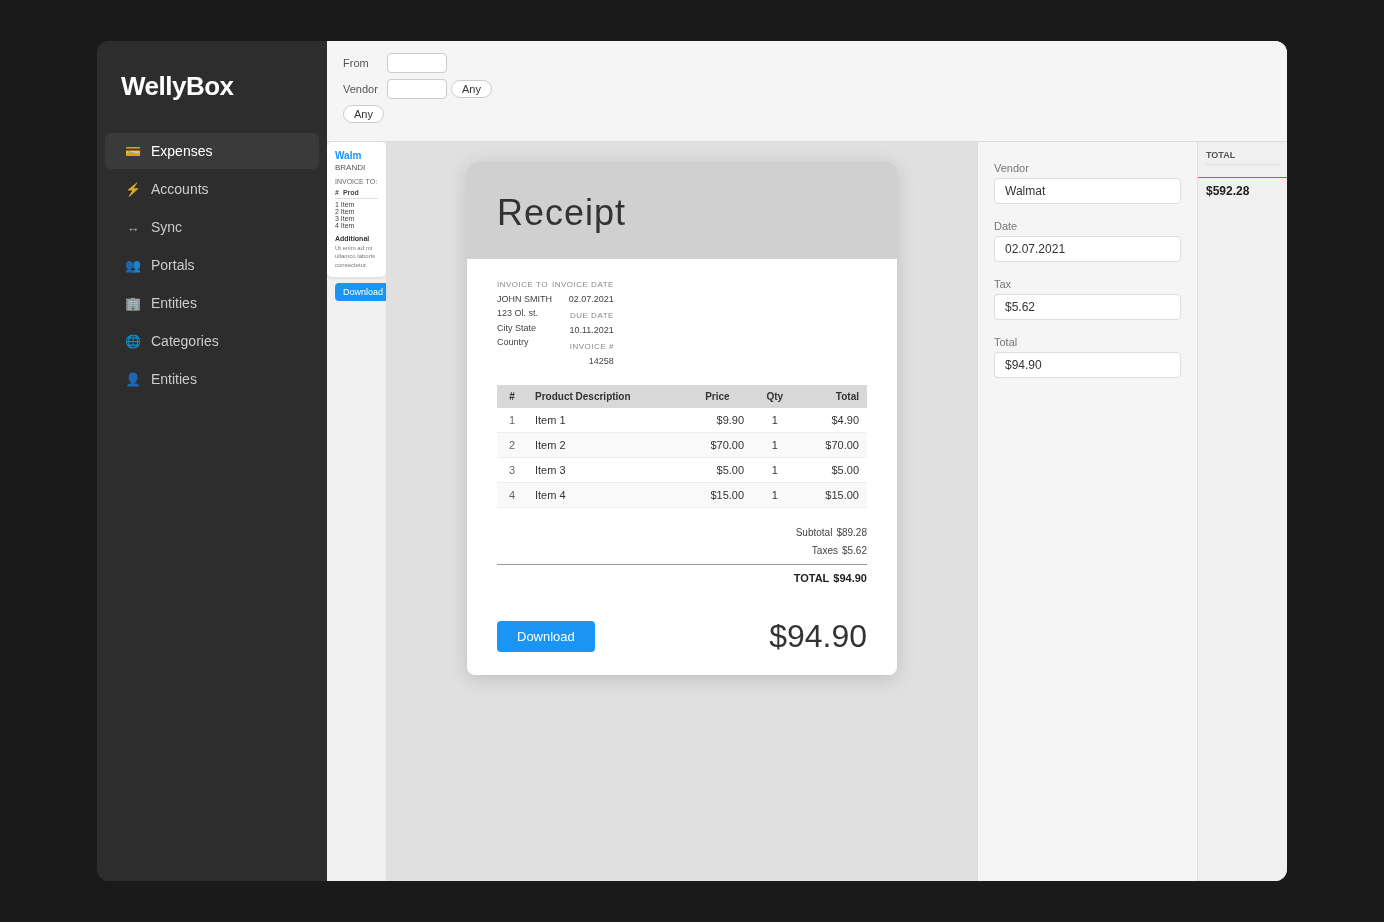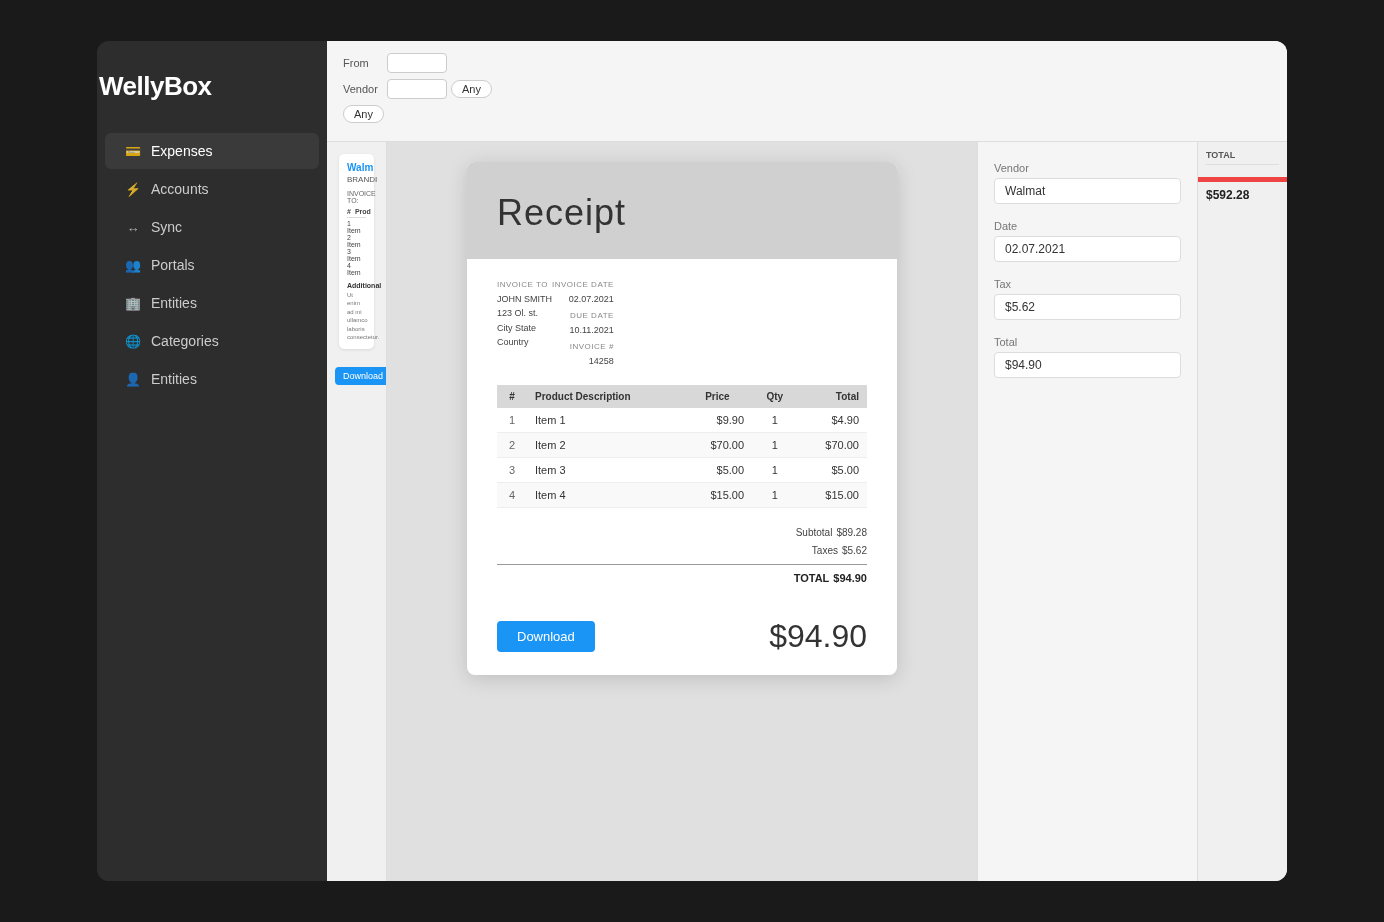--- a/index.html
+++ b/index.html
@@ -27,21 +27,21 @@
       background: #2d2d2d;
       flex-shrink: 0;
       padding: 20px 0;
       display: flex;
       flex-direction: column;
     }
     .logo {
       color: #ffffff;
       font-size: 26px;
       font-weight: 800;
-      padding: 10px 20px 30px 2px;
+      padding: 10px 20px 30px 24px;
       letter-spacing: -0.5px;
     }
     .nav-item {
       display: flex;
       align-items: center;
       gap: 10px;
       padding: 10px 20px;
       color: #cccccc;
       font-size: 14px;
       cursor: pointer;
@@ -112,21 +112,21 @@
     
     .left-panel {
       width: 60px;
       background: #f0f0f0;
       border-right: 1px solid #ddd;
       overflow: hidden;
       position: relative;
     }
     .list-card {
       background: white;
-      margin: 12px;
+      margin: 0;
       border-radius: 5px;
       padding: 8px;
       box-shadow: 0 1px 3px rgba(0,0,0,0.1);
       font-size: 9px;
     }
     .list-card-header {
       color: #1a94f5;
       font-weight: 700;
       font-size: 10px;
       margin-bottom: 2px;
@@ -471,17 +471,17 @@
         <div class="detail-field">
           <div class="detail-label">Total</div>
           <input class="detail-input" value="$94.90" style="">
         </div>
       </div>
 
       <div class="far-right">
         <div class="far-right-content">
           <div style="font-weight:700;font-size:9px;color:#555;margin-bottom:4px;border-bottom:1px solid #ddd;padding-bottom:4px;">TOTAL</div>
         </div>
-        <div style="border-top:5px solid #ef4444;padding:6px 8px;font-size:12px;font-weight:700;color:#222;">$592.28</div>
+        <div style="border-top:1px solid #ef4444;padding:6px 8px;font-size:12px;font-weight:700;color:#222;">$592.28</div>
       </div>
     </div>
   </div>
 </div>
 
 </body></html>

